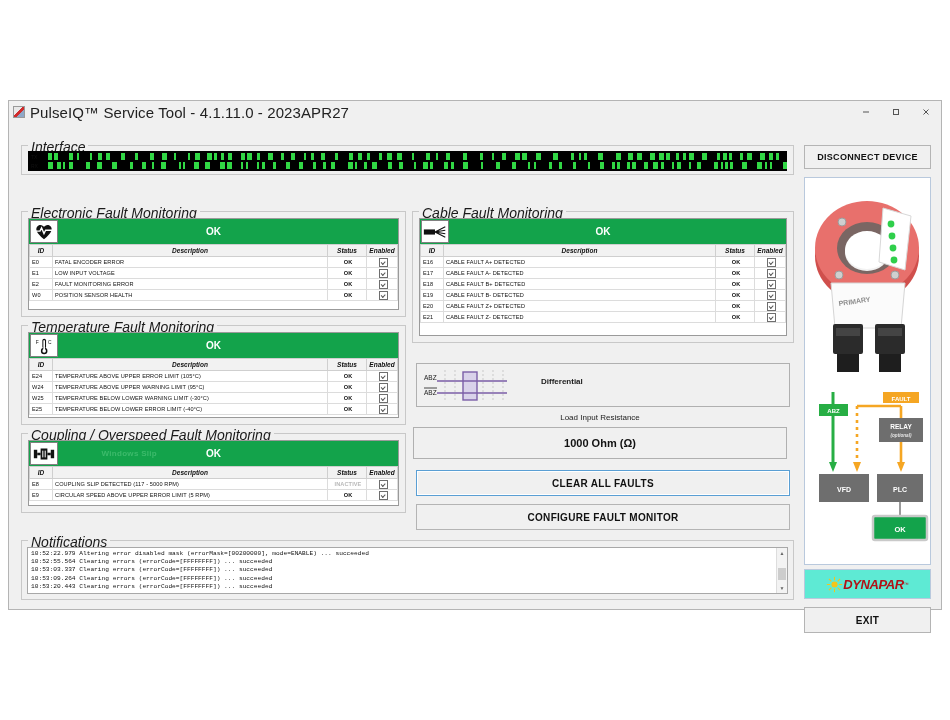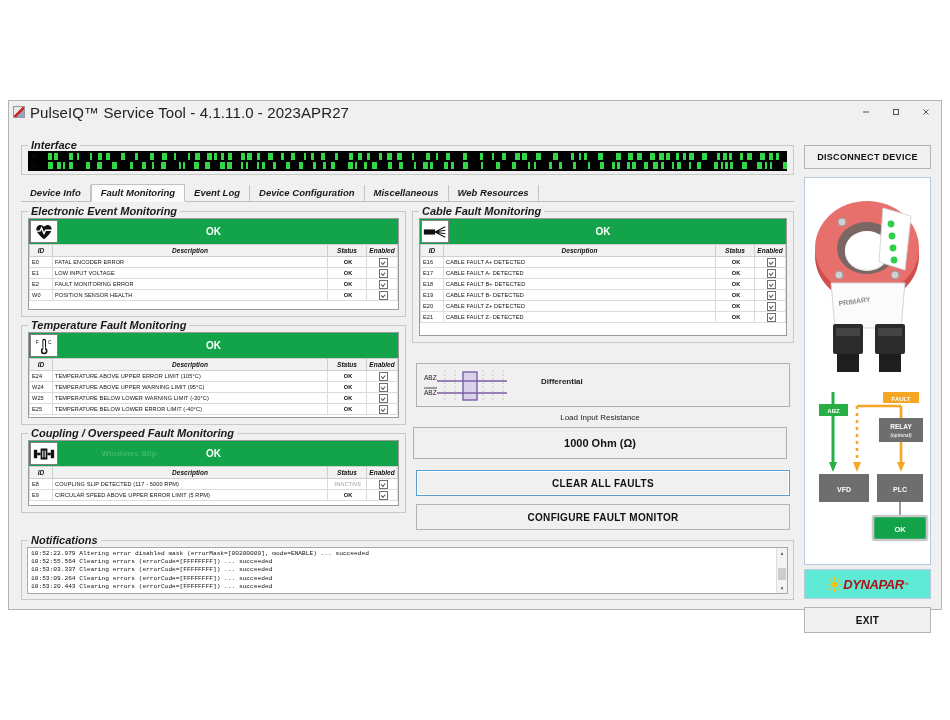--- a/index.html
+++ b/index.html
@@ -10,21 +10,21 @@
   .titlebar{height:22px;background:#f0f0f0;display:flex;align-items:center;padding-left:4px;box-sizing:border-box;}
   .app-icon{width:12px;height:12px;margin-right:5px;background:linear-gradient(135deg,#e8e8e8 40%,#d02b2b 41%,#d02b2b 60%,#8fa8c8 61%);border:1px solid #999;box-sizing:border-box;}
   .title-text{font-size:15px;color:#222;letter-spacing:.1px;}
   .win-btns{margin-left:auto;display:flex;height:22px;}
   .win-btn{width:30px;height:22px;display:flex;align-items:center;justify-content:center;font-size:11px;color:#444;}
 
   .body-area{position:relative;height:488px;}
 
   
   .group{position:absolute;border:1px solid #c8c8c8;background:#f0f0f0;box-sizing:border-box;}
-  .group-title{position:absolute;top:-7px;left:6px;background:#f0f0f0;padding:0 3px;font-size:11px;font-weight:bold;font-style:italic;color:#1a1a1a;white-space:nowrap;}
+  .group-title{position:absolute;top:-7px;left:6px;background:#f0f0f0;padding:0 3px;font-size:14px;font-weight:normal;font-style:italic;color:#1a1a1a;white-space:nowrap;}
 
   
   #interface{left:12px;top:22px;width:773px;height:30px;}
   .txrx{position:absolute;left:6px;top:5px;width:759px;height:20px;background:#000;display:flex;flex-direction:column;justify-content:space-evenly;padding-left:18px;box-sizing:border-box;}
   .txrx-lbl{position:absolute;left:3px;font-size:5px;color:#111;font-family:"Liberation Sans",sans-serif;}
   .lbl-tx{top:3px;}
   .lbl-rx{top:12px;}
   .tx-lane,.rx-lane{position:relative;height:7px;}
   .pulse{position:absolute;top:0;height:7px;background:#31d745;}
 
@@ -262,31 +262,23 @@
             <span class="pulse" style="left: 684px; width: 3px;"></span>
             <span class="pulse" style="left: 696px; width: 5px;"></span>
             <span class="pulse" style="left: 711px; width: 5px;"></span>
             <span class="pulse" style="left: 719px; width: 2px;"></span>
             <span class="pulse" style="left: 724px; width: 2px;"></span>
             <span class="pulse" style="left: 737px; width: 4px;"></span>
           </div>
       </div>
     </div>
 
-    <div id="tabs">
-        <div class="tab">Device Info</div>
-        <div class="tab active">Fault Monitoring</div>
-        <div class="tab">Event Log</div>
-        <div class="tab">Device Configuration</div>
-        <div class="tab">Miscellaneous</div>
-        <div class="tab">Web Resources</div>
-      </div>
 
     <div class="group fgroup" id="g-electronic">
-      <div class="group-title">Electronic Event Monitoring</div>
+      <div class="group-title">Electronic Fault Monitoring</div>
       <div class="ftable">
         <div class="fhead">
           <div class="fhead-icon">
             <svg width="20" height="17" viewBox="0 0 24 21">
               <path d="M12 20 C2 12 1 7 4 4 C7 1 11 3 12 5 C13 3 17 1 20 4 C23 7 22 12 12 20 Z" fill="#111"></path>
               <path d="M2 10 H7 L9 6 L12 13 L14 9 H22" fill="none" stroke="#fff" stroke-width="1.7"></path>
             </svg>
           </div>
           <div class="fhead-ok">OK</div>
         </div>

